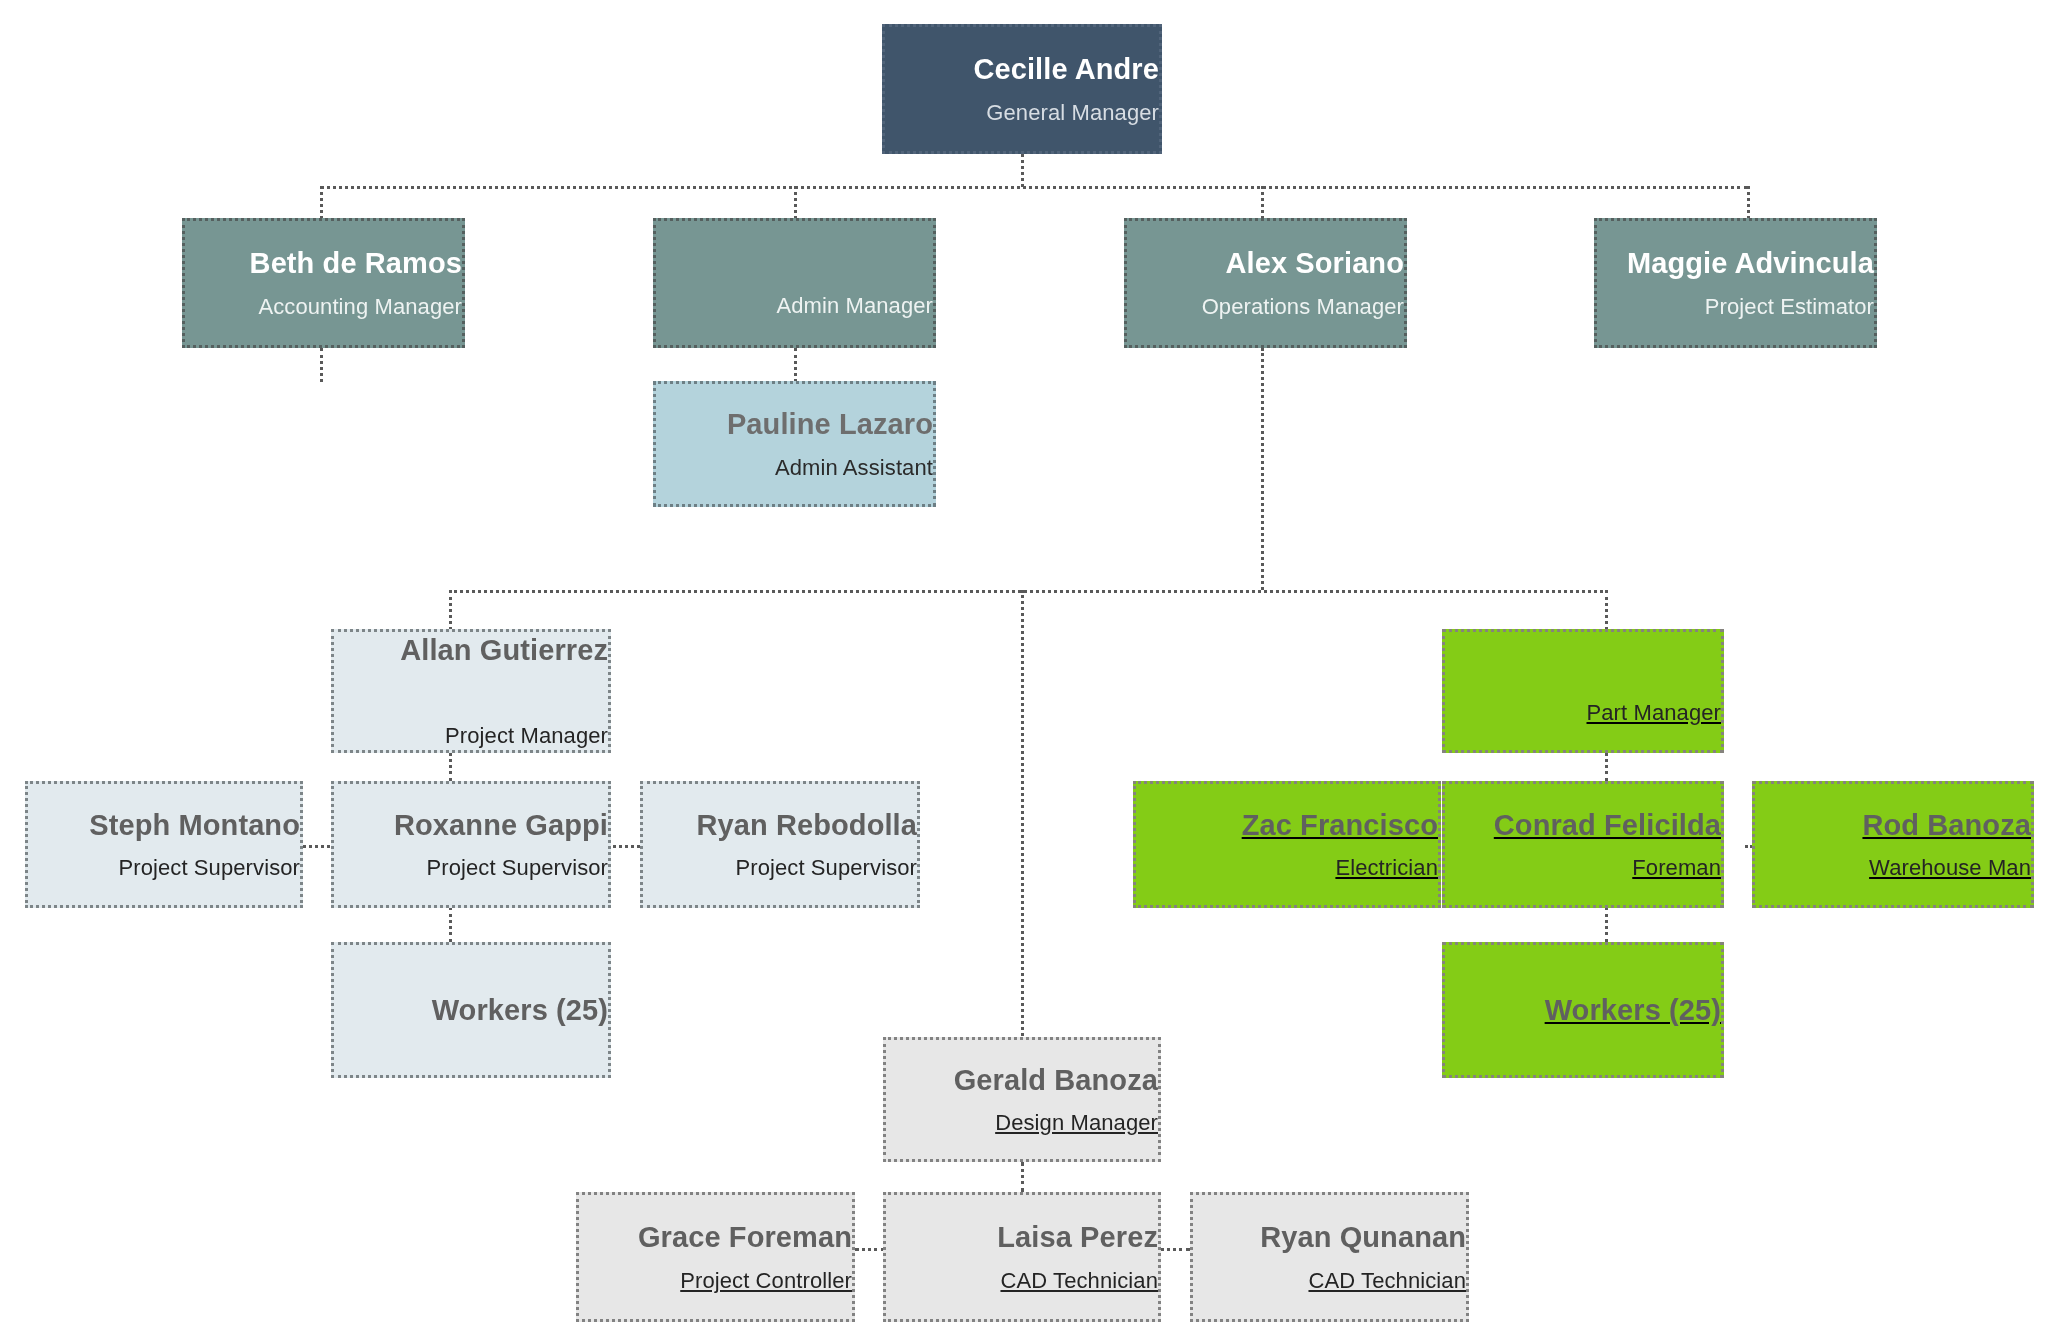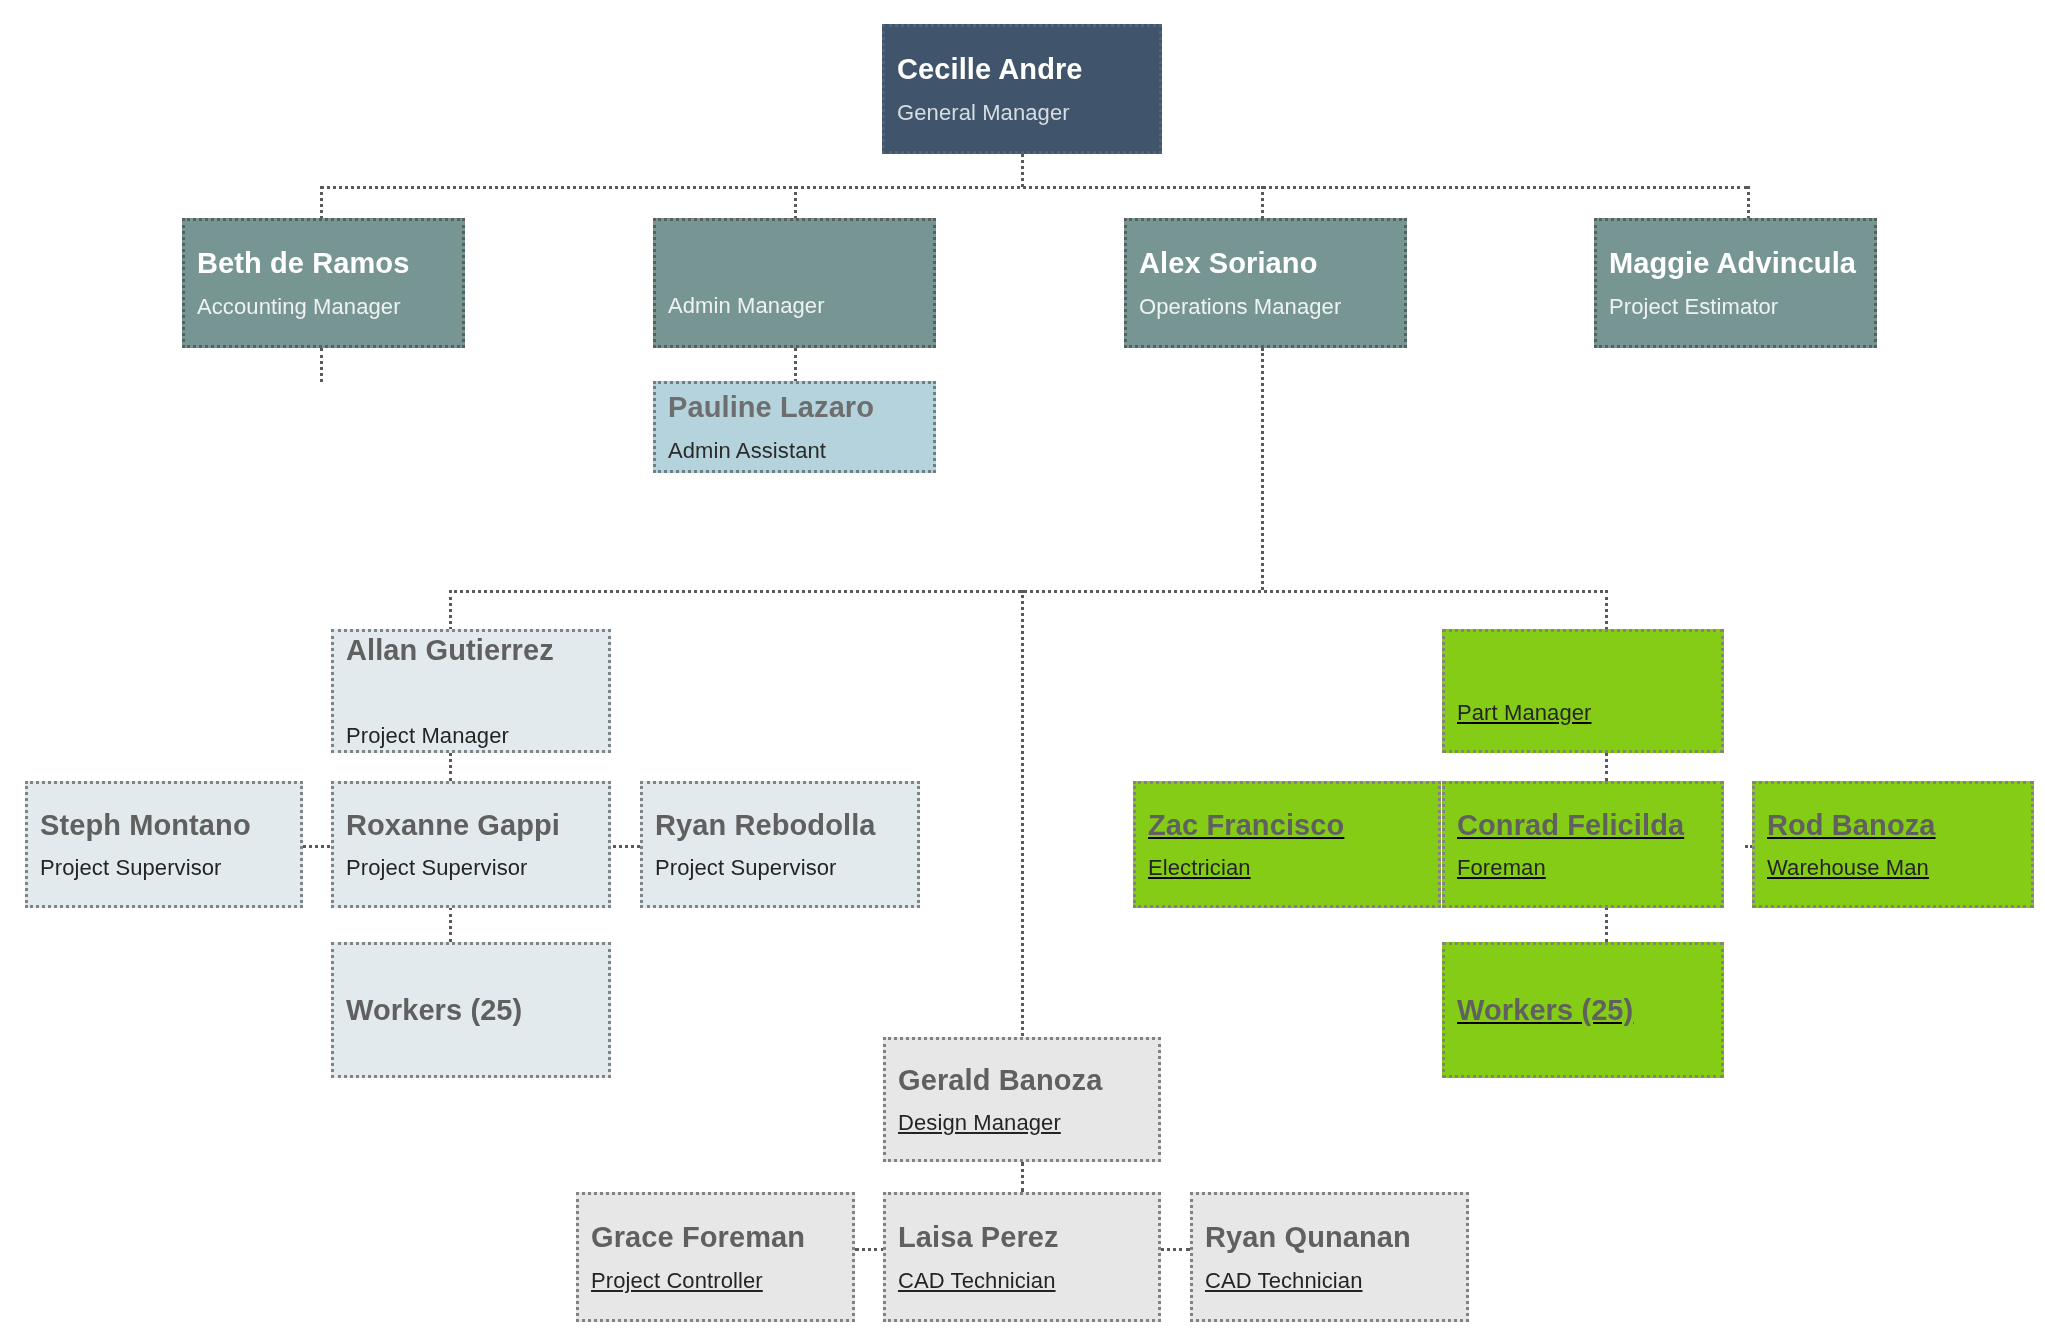--- a/index.html
+++ b/index.html
@@ -33,24 +33,24 @@
     height: 0;
   }
 
   
   .node {
     position: absolute;
     box-sizing: border-box;
     border: 3px dotted #6f6f6f;
     display: flex;
     flex-direction: column;
-    align-items: flex-start;
+    align-items: flex-end;
     justify-content: center;
     text-align: center;
-    padding: 0 12px;
+    padding: 0 0;
     line-height: 1.18;
   }
   .node .nm {
     font-size: 29px;
     font-weight: bold;
     letter-spacing: 0.1px;
     white-space: nowrap;
   }
   .node .ti {
     font-size: 22px;
@@ -171,21 +171,21 @@
     <div class="nm">Alex Soriano</div>
     <div class="ti">Operations Manager</div>
   </div>
 
   <div class="node lvl-mgr" style="left:1594px; top:218px; width:283px; height:130px;">
     <div class="nm">Maggie Advincula</div>
     <div class="ti">Project Estimator</div>
   </div>
 
 
-  <div class="node lvl-asst" style="left:653px; top:381px; width:283px; height:92px;">
+  <div class="node lvl-asst" style="left:653px; top:381px; width:283px; height:126px;">
     <div class="nm">Pauline Lazaro</div>
     <div class="ti">Admin Assistant</div>
   </div>
 
   <div class="node lvl-proj" style="left:331px; top:629px; width:280px; height:124px;gap:43px;">
     <div class="nm">Allan Gutierrez</div>
     <div class="ti">Project Manager</div>
   </div>
 
   <div class="node lvl-proj" style="left:25px; top:781px; width:278px; height:127px;">

